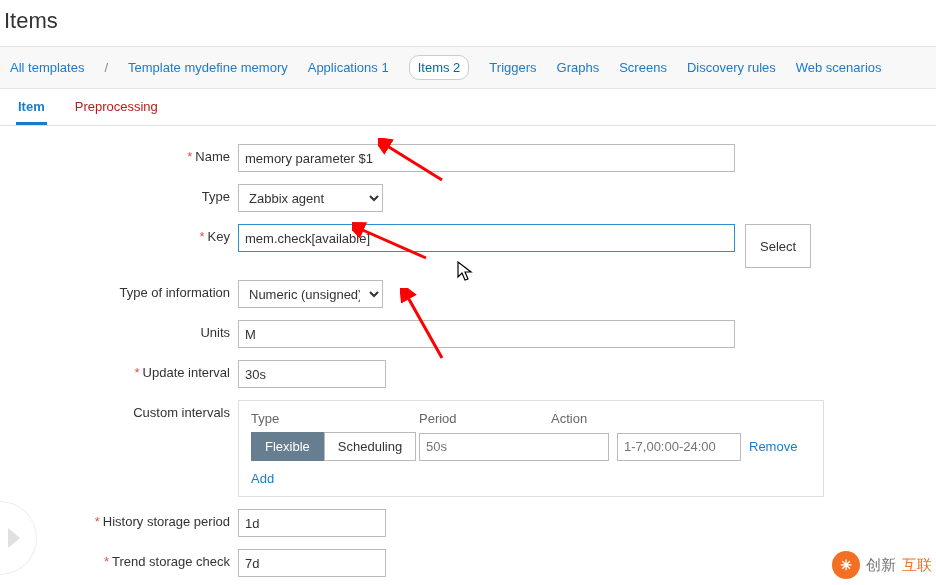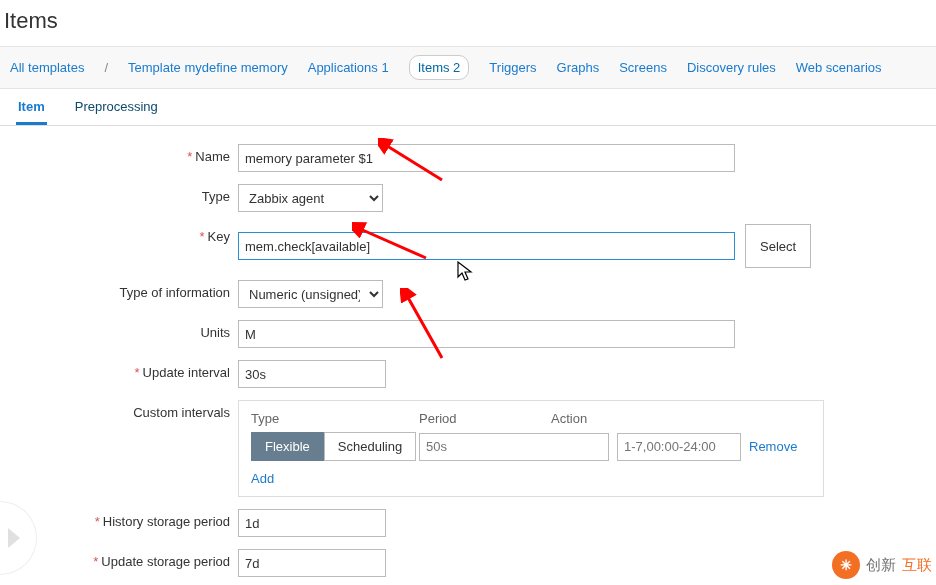--- a/index.html
+++ b/index.html
@@ -3,27 +3,27 @@
 <meta charset="utf-8">
 <style>
   html,body{margin:0;padding:0;font-family:Arial,Helvetica,sans-serif;font-size:13px;color:#333;background:#fff}
   .page{width:936px;height:585px;position:relative;overflow:hidden;background:#fff}
   .title{font-size:22px;color:#333;padding:8px 4px 12px 4px}
   .navbar{background:#f8f8f8;border-top:1px solid #e5e5e5;border-bottom:1px solid #e5e5e5;padding:8px 10px;display:flex;align-items:center;gap:20px;font-size:13px}
   .navbar a{color:#1a7bcd;text-decoration:none}
   .navbar .sep{color:#888}
   .navbar .active{background:#fff;border:1px solid #ccc;padding:4px 8px;color:#0369a1;border-radius:10px}
   .tabs{display:flex;gap:26px;padding:10px 16px 0 16px;border-bottom:1px solid #ddd}
-  .tabs .tab{padding:0 2px 8px 2px;color:#0c4a6e;cursor:pointer}
+  .tabs .tab{padding:0 2px 8px 2px;color:#b91c1c;cursor:pointer}
   .tabs .tab.active{color:#1a7bcd;border-bottom:3px solid #1a7bcd;font-weight:700}
   .form{padding:18px 0 0 0}
   .row{display:flex;align-items:flex-start;margin-bottom:12px}
   .lbl{width:230px;text-align:right;padding-right:8px;padding-top:5px;color:#333}
   .lbl .req{color:#d9534f;margin-right:3px}
-  .ctl{flex:1;display:flex;align-items:center;gap:10px}
+  .ctl{flex:1;display:flex;align-items:flex-start;gap:10px}
   input[type=text],select{height:28px;border:1px solid #bbb;padding:0 6px;font-size:13px;color:#333;background:#fff;box-sizing:border-box}
   .w-long{width:497px}
   .w-sel{width:145px}
   .w-mid{width:148px}
   .w-int{width:160px}
   .btn{height:44px;border:1px solid #bbb;background:#fff;padding:0 14px;font-size:13px;color:#333;cursor:pointer}
   .custom-box{border:1px solid #ddd;padding:10px 12px 10px 12px;width:560px}
   .custom-head{display:flex;color:#666;font-size:13px;margin-bottom:6px}
   .c-t{width:168px}
   .c-i{width:198px}
@@ -143,21 +143,21 @@
   </div>
 
   <div class="row">
     <div class="lbl"><span class="req">*</span><span>History storage period</span></div>
     <div class="ctl">
           <input type="text" class="w-mid" value="1d" style="">
         </div>
   </div>
 
   <div class="row">
-    <div class="lbl"><span class="req">*</span><span>Update storage period</span></div>
+    <div class="lbl"><span class="req">*</span><span>Trend storage check</span></div>
     <div class="ctl">
           <input type="text" class="w-mid" value="7d" style="">
         </div>
   </div>
 
   <div class="row">
     <div class="lbl"><span>Show value</span></div>
     <div class="ctl">
       <select class="show-val-sel">
         <option>As is</option>

